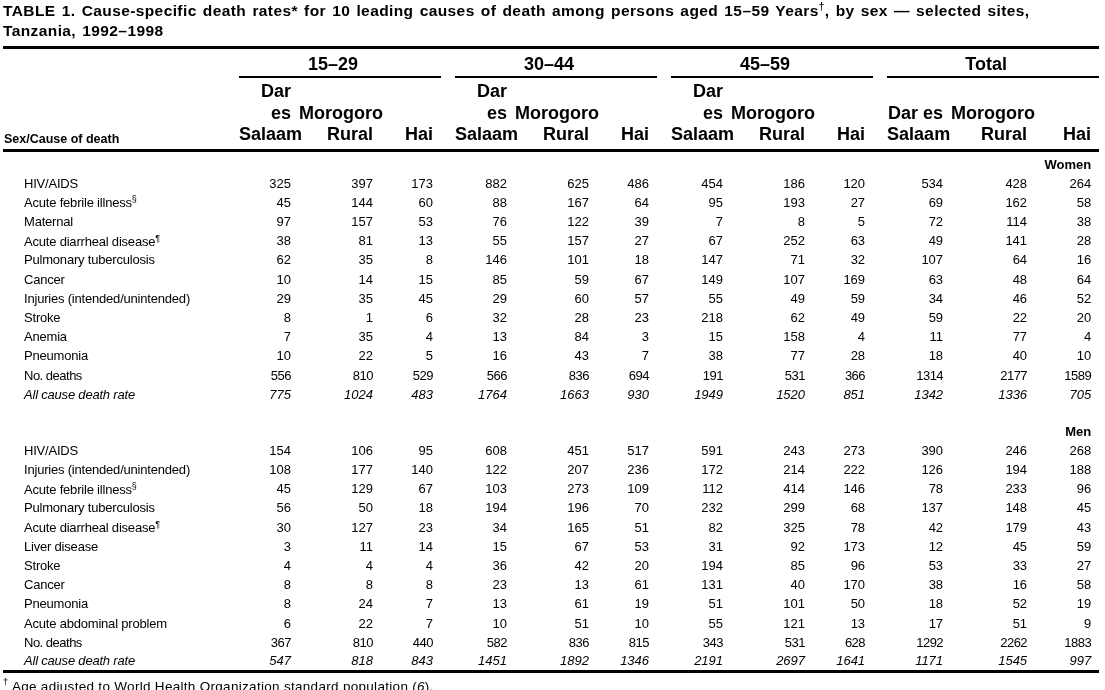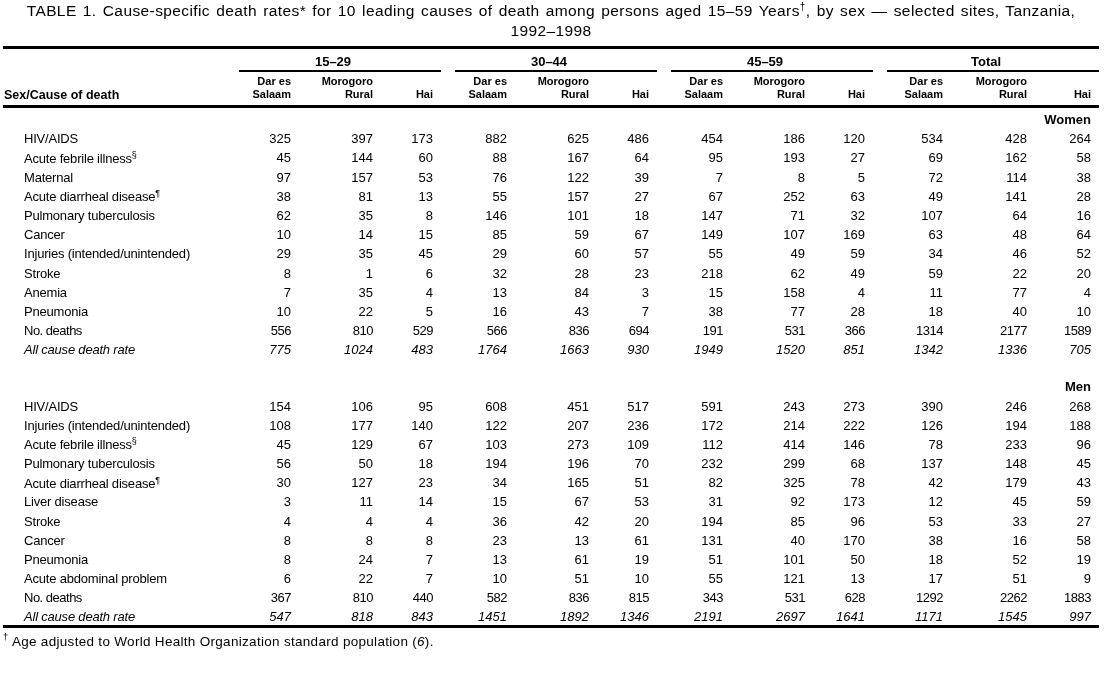--- a/index.html
+++ b/index.html
@@ -1,34 +1,34 @@
 <!DOCTYPE html>
 <html><head>
 <meta charset="utf-8">
 <style>
   * { box-sizing: border-box; }
   html, body { margin: 0; padding: 0; background: #fff; color: #000;
     font-family: "Liberation Sans", "DejaVu Sans", sans-serif; }
   .page { width: 1105px; height: 690px; padding: 1px 6px 0 3px; overflow: hidden; }
 
-  .title { font-size: 15.5px; font-weight: 400; line-height: 1.3; letter-spacing: 0.4px; word-spacing: 1.5px; text-align: center; }
+  .title { font-size: 15.5px; font-weight: 700; line-height: 1.3; letter-spacing: 0.4px; word-spacing: 1.5px; }
   .title sup { font-size: 10px; line-height: 0; }
 
   table { table-layout: fixed; border-collapse: collapse; width: 1096px; margin-top: 5px;
           border-top: 3px solid #000; border-bottom: 3px solid #000; }
   th, td { font-size: 13px; padding: 0; }
 
   thead th { vertical-align: bottom; }
   thead th.corner { text-align: left; font-weight: 700; padding: 0 0 3px 1px;
                     border-bottom: 3px solid #000; font-size: 12.5px; margin-left: 36px; }
-  thead th.group { font-weight: 700; text-align: center; font-size: 13px;
+  thead th.group { font-weight: 700; text-align: center; font-size: 18px;
                    padding: 5px 14px 1px 0; border-bottom: 2px solid #000; }
   thead th.spacer { border-bottom: 3px solid #000; }
   thead th.sub { font-weight: 700; text-align: right; padding: 3px 8px 3px 0;
-                 border-bottom: 3px solid #000; line-height: 1.2; font-size: 11px; }
+                 border-bottom: 3px solid #000; line-height: 1.2; font-size: 18px; }
 
   tbody td { text-align: right; padding-right: 8px; height: 19.2px; vertical-align: middle; }
   tbody td.label { text-align: left; padding-left: 21px; padding-right: 0;
                    white-space: nowrap; letter-spacing: -0.2px; }
   tbody td.label sup { font-size: 9px; }
   tbody tr.section td { font-weight: 700; text-align: right; padding-left: 1px; height: 23px;
                         vertical-align: bottom; padding-bottom: 2px; }
   tbody tr.section-gap td { height: 37px; }
   tbody tr.bold td { font-weight: 400; letter-spacing: -0.5px; }
   tbody tr.italic td { font-style: italic; margin-top: 20px; }

